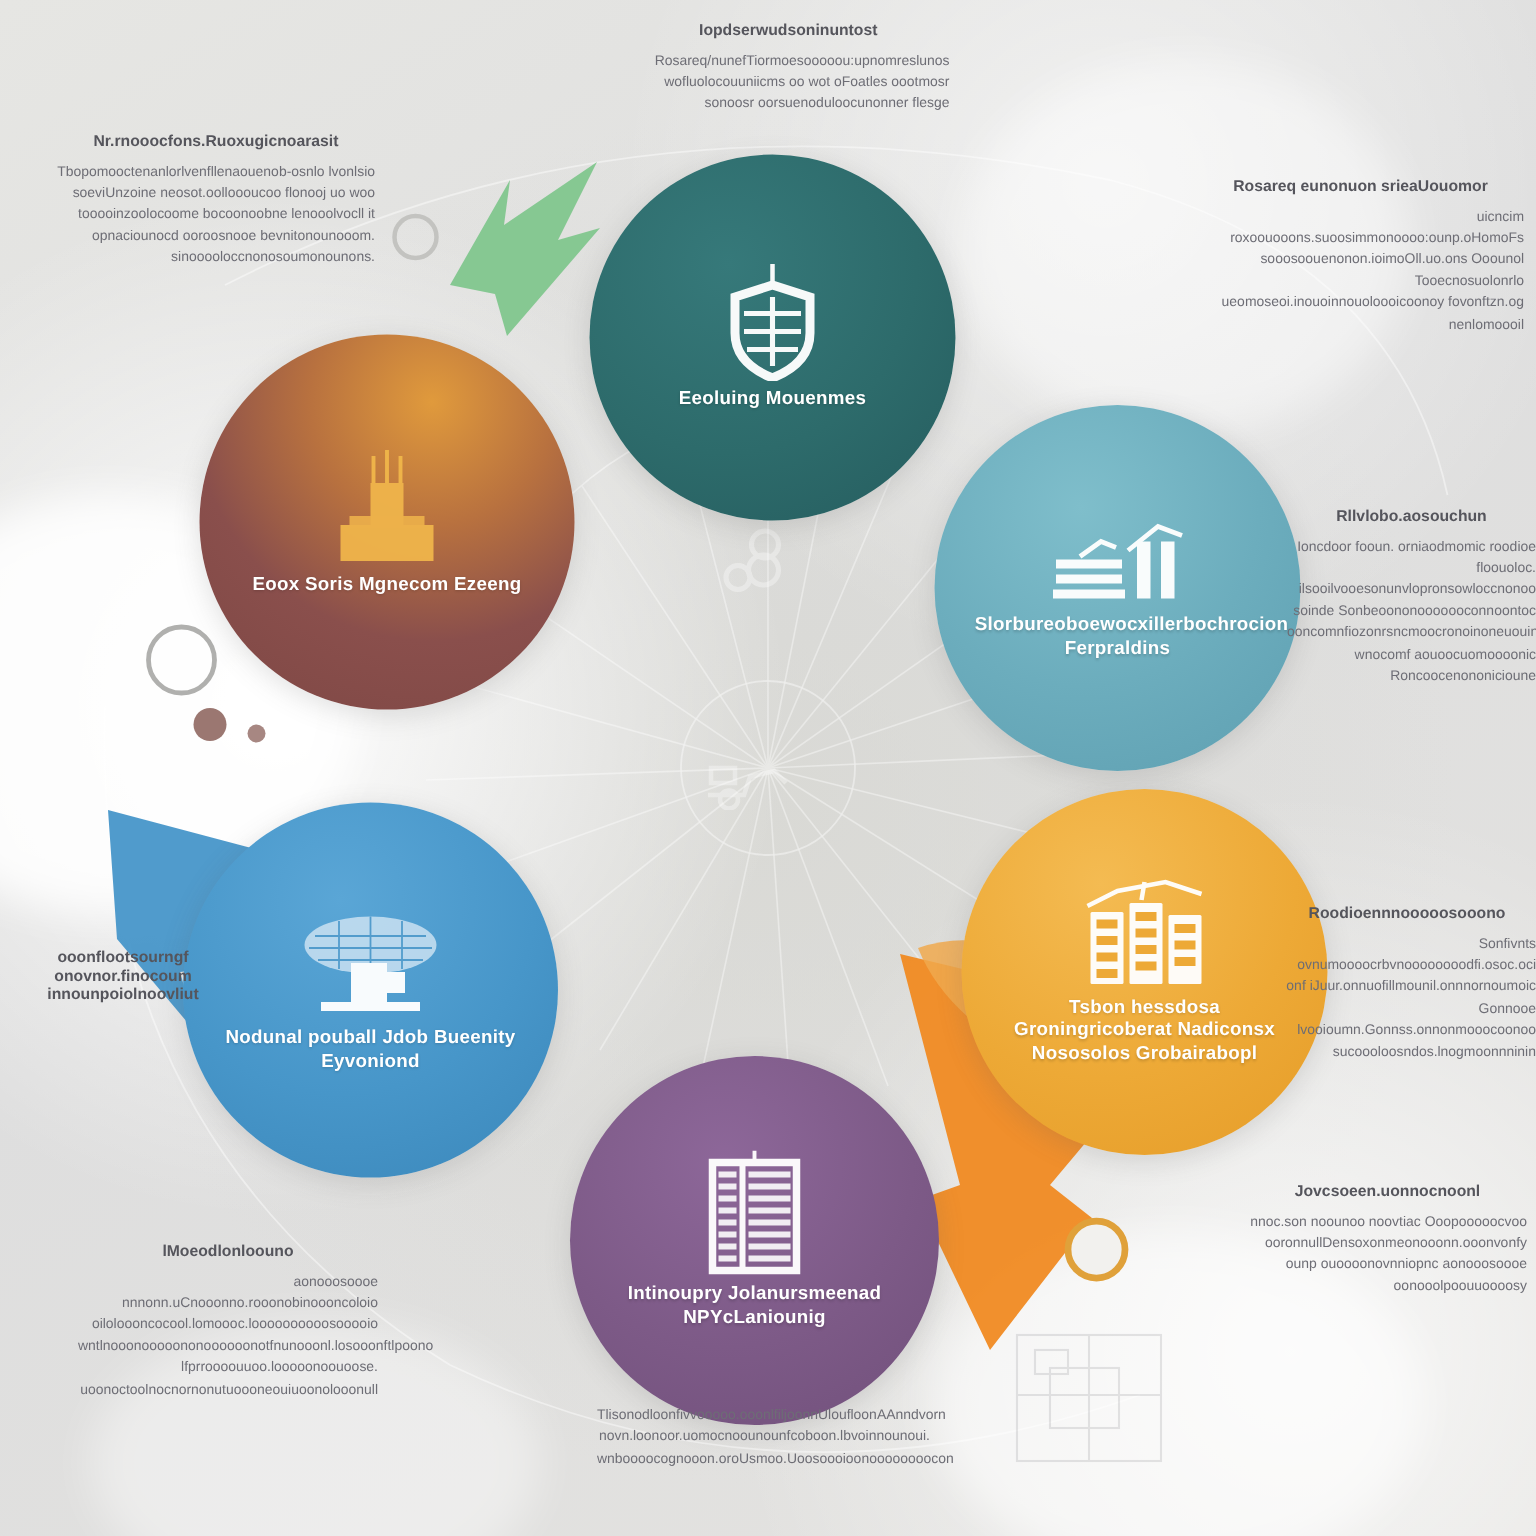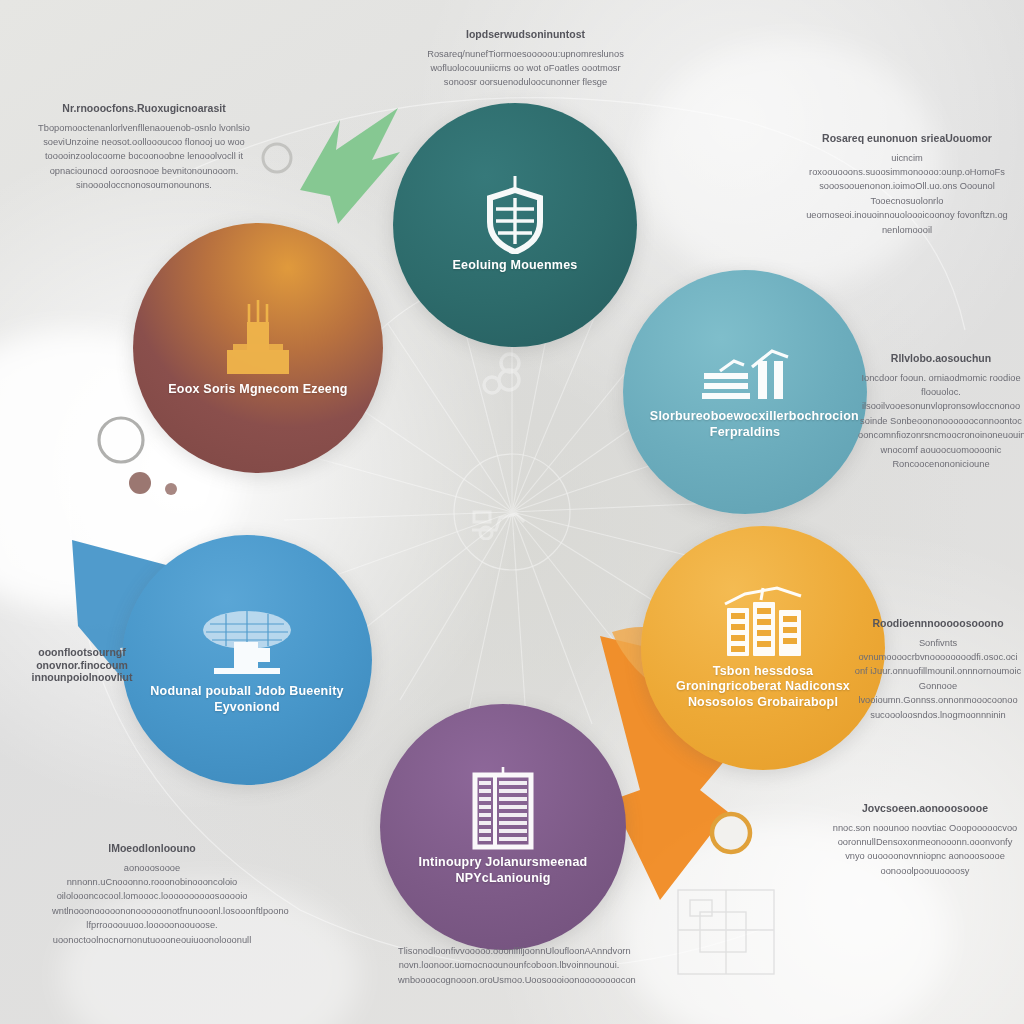--- a/index.html
+++ b/index.html
@@ -42,24 +42,24 @@
     font-size:12.5px;font-weight:700;letter-spacing:.2px;
     line-height:1.25;max-width:78%;
     text-shadow:0 1px 2px rgba(0,0,0,.18);
     filter:blur(.45px);
   }
 
   
   .note{position:absolute;color:#63636a;filter:blur(.5px);}
   .note .nt{
     font-size:10.5px;font-weight:700;color:#55555c;
-    margin:14px 0 6px 0;line-height:1.2;
+    margin:0 0 6px 0;line-height:1.2;
   }
   .note .nb{
-    font-size:9.3px;line-height:1.55;color:#6d6d75;margin:0;
+    font-size:9.3px;line-height:1.55;color:#6d6d75;margin:0;text-align:right;
   }
   .note.c{text-align:center;}
 
   
   .ghost{position:absolute;opacity:.35;}
 </style>
 </head>
 <body>
 
 <div id="stage">
@@ -281,22 +281,22 @@
     <p class="nt">Rllvlobo.aosouchun</p>
     <p class="nb">Ioncdoor fooun. orniaodmomic roodioe floouoloc. ilsooilvooesonunvlopronsowloccnonoo soinde Sonbeoononooooooconnoontoc ooncomnfiozonrsncmoocronoinoneuouinnoom wnocomf aouoocuomoooonic Roncoocenononicioune</p>
   </div>
 
   <div class="note c" style="left:852px;top:603px;width:172px;">
     <p class="nt">Roodioennnooooosooono</p>
     <p class="nb">Sonfivnts ovnumoooocrbvnoooooooodfi.osoc.oci onf iJuur.onnuofillmounil.onnnornoumoic Gonnooe lvooioumn.Gonnss.onnonmooocoonoo sucoooloosndos.lnogmoonnninin</p>
   </div>
 
   <div class="note c" style="left:832px;top:788px;width:186px;">
-    <p class="nt">Jovcsoeen.aonooosoooe</p>
-    <p class="nb">nnoc.son noounoo noovtiac Ooopooooocvoo ooronnullDensoxonmeonooonn.ooonvonfy vnyo ouoooonovnniopnc aonooosoooe oonooolpoouuoooosy</p>
+    <p class="nt">Jovcsoeen.uonnocnoonl</p>
+    <p class="nb">nnoc.son noounoo noovtiac Ooopooooocvoo ooronnullDensoxonmeonooonn.ooonvonfy ounp ouoooonovnniopnc aonooosoooe oonooolpoouuoooosy</p>
   </div>
 
   <div class="note c" style="left:12px;top:632px;width:140px;">
     <p class="nt">ooonflootsourngf onovnor.finocoum innounpoiolnoovliut</p>
     <p class="nb"></p>
   </div>
 
   <div class="note c" style="left:52px;top:828px;width:200px;">
     <p class="nt">lMoeodlonloouno</p>
     <p class="nb">aonooosoooe nnnonn.uCnooonno.rooonobinoooncoloio oiloloooncocool.lomoooc.loooooooooosooooio wntlnooonooooononoooooonotfnunooonl.losooonftlpoono lfprroooouuoo.looooonoouoose. uoonoctoolnocnornonutuoooneouiuoonolooonull</p>

